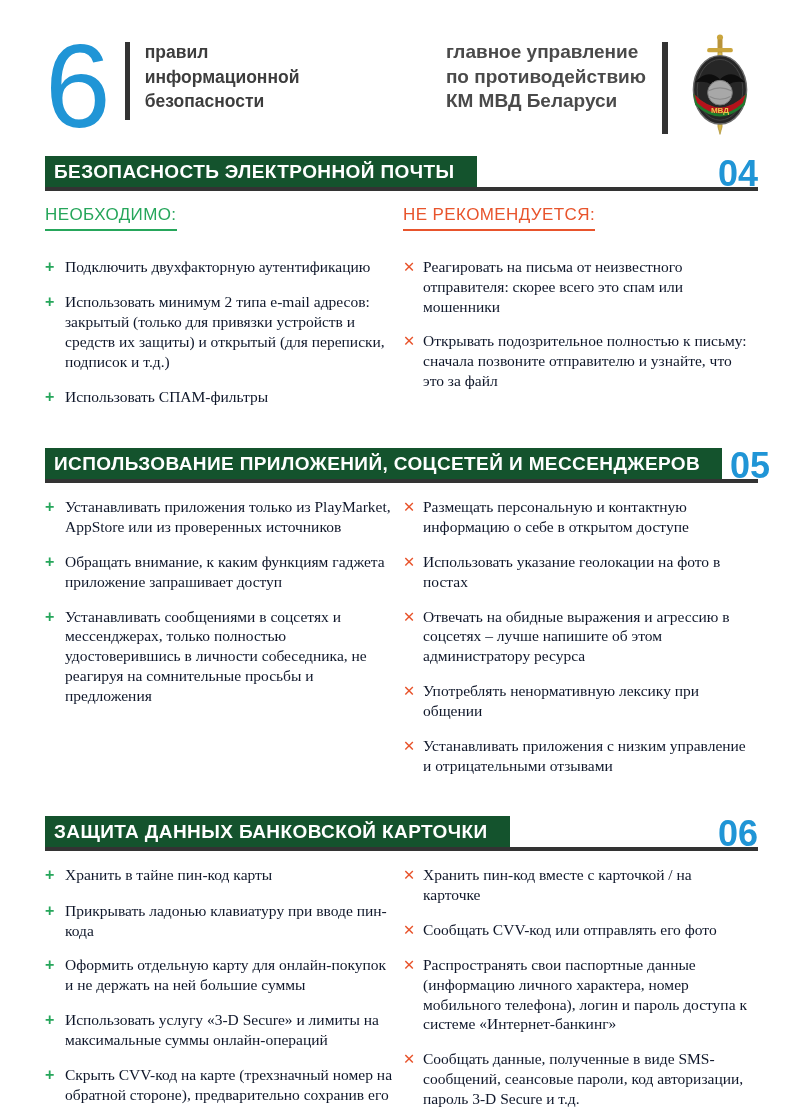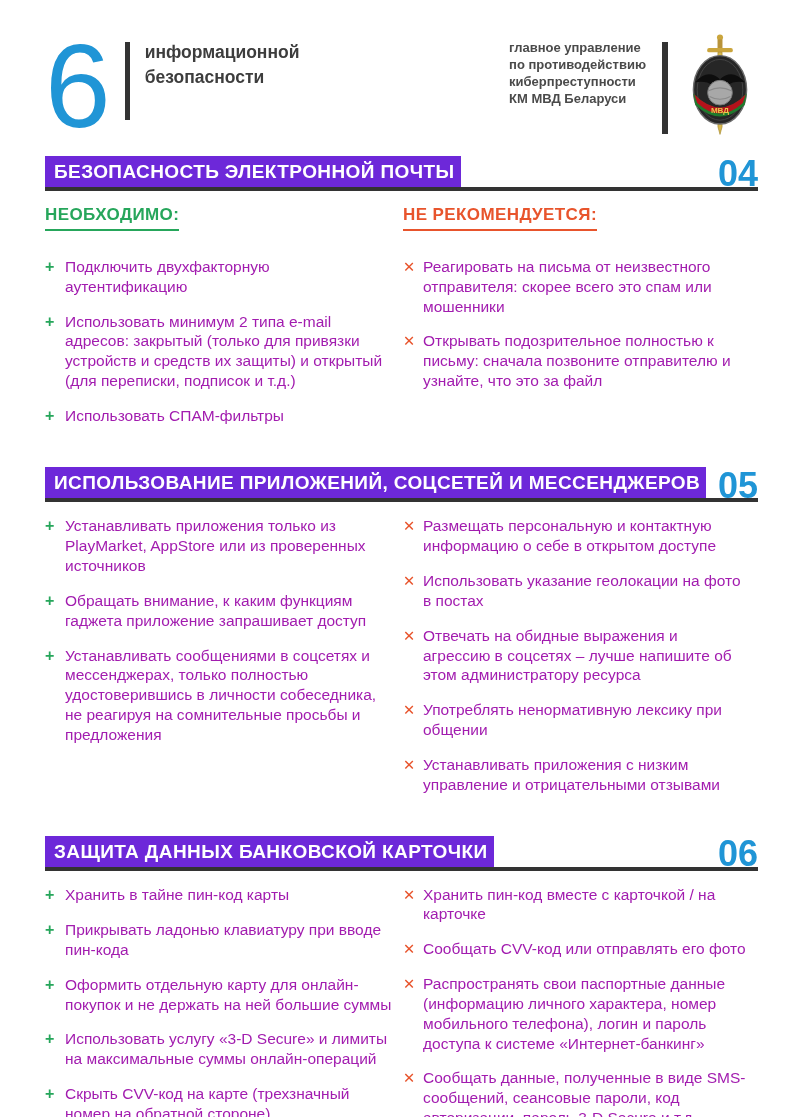--- a/index.html
+++ b/index.html
@@ -15,82 +15,82 @@
   
   .header { display: flex; justify-content: space-between; align-items: flex-start; height: 128px; }
   .header-left { display: flex; align-items: flex-start; }
   .big-number {
     font-size: 118px; line-height: 0.82; font-weight: 400;
     color: #2095d6; letter-spacing: -2px; margin-top: 10px;
   }
   .v-bar { width: 5px; height: 78px; background: #333; margin: 14px 15px 0 16px; }
   .header-title { margin-top: 12px; font-size: 17.5px; font-weight: bold; color: #3d3d3d; line-height: 1.4; }
   .header-right { display: flex; align-items: flex-start; }
-  .org-title { margin-top: 12px; font-size: 13px; font-weight: bold; color: #4a4a4a; line-height: 1.3; }
+  .org-title { margin-top: 12px; font-size: 19px; font-weight: bold; color: #4a4a4a; line-height: 1.3; }
   .org-bar { width: 6px; height: 92px; background: #333; margin: 14px 14px 0 16px; }
   .emblem { margin-top: 2px; }
 
   
   .section { margin-top: 0; }
   .section-head {
     display: flex; align-items: flex-end;
     border-bottom: 4px solid #333;
   }
   .section-title {
-    background: #6d28d9; color: #fff;
+    background: #14532d; color: #fff;
     font-size: 19px; font-weight: bold; letter-spacing: 0.4px;
-    padding: 5px 6px 4px 9px;
+    padding: 5px 22px 4px 9px;
     white-space: nowrap;
   }
   .section-spacer { flex: 1; }
   .section-number {
     color: #2095d6; font-size: 36px; font-weight: bold;
     line-height: 0.72; padding-left: 8px;
   }
 
   
   .cols { display: grid; grid-template-columns: 358px 1fr; }
   .col-head-row { display: grid; grid-template-columns: 358px 1fr; margin: 14px 0 12px 0; }
   .col-heading {
-    display: inline-block; font-size: 17px; font-weight: bold; letter-spacing: 0.4px;
+    display: inline-block; font-size: 17px; font-weight: normal; letter-spacing: 0.4px;
     padding-bottom: 4px;
   }
   .col-heading.do    { color: #26a65b; border-bottom: 2.5px solid #26a65b; }
   .col-heading.dont  { color: #e8542c; border-bottom: 2.5px solid #e8542c; }
   .heading-cell { }
 
   .items { list-style: none; margin-top: 14px; }
   .items li { display: flex; margin-bottom: 15px; }
   .marker { width: 20px; flex: 0 0 20px; font-weight: bold; font-size: 16px; line-height: 1.28; }
   .marker.plus  { color: #26a65b; }
   .marker.cross { color: #e8542c; font-size: 14.5px; padding-top: 1px; }
-  .item-text { flex: 1; font-size: 15.5px; line-height: 1.28; color: #a21caf; padding-right: 10px; }
+  .item-text { flex: 1; font-size: 15.5px; line-height: 1.28; color: #0f172a; padding-right: 10px; font-family: Liberation Serif, serif; }
 
   .section-body { margin-bottom: 26px; }
   .section + .section { margin-top: 10px; }
 </style>
 </head>
 <body>
 
 <div class="header">
   <div class="header-left">
     <div class="big-number">6</div>
     <div class="v-bar"></div>
     <div class="header-title">
 
+    <div>правил</div>
         <div>информационной</div>
         <div>безопасности</div>
       </div>
   </div>
   <div class="header-right">
     <div class="org-title">
 
     <div>главное управление</div>
         <div>по противодействию</div>
-        <div>киберпреступности</div>
         <div>КМ МВД Беларуси</div>
       </div>
     <div class="org-bar"></div>
     <div class="emblem">
       <svg width="76" height="112" viewBox="0 0 80 112">
 
         <circle cx="40" cy="5" r="3.2" fill="#caa53d"></circle>
         <rect x="37.4" y="7" width="5.2" height="10" fill="#b8933a"></rect>
         <rect x="26.5" y="16" width="27" height="4.5" rx="2" fill="#caa53d"></rect>
         <polygon points="37.8,20.5 42.2,20.5 42.2,99 40,107 37.8,99" fill="#d8b94e" stroke="#9a7c1f" stroke-width="0.6"></polygon>

